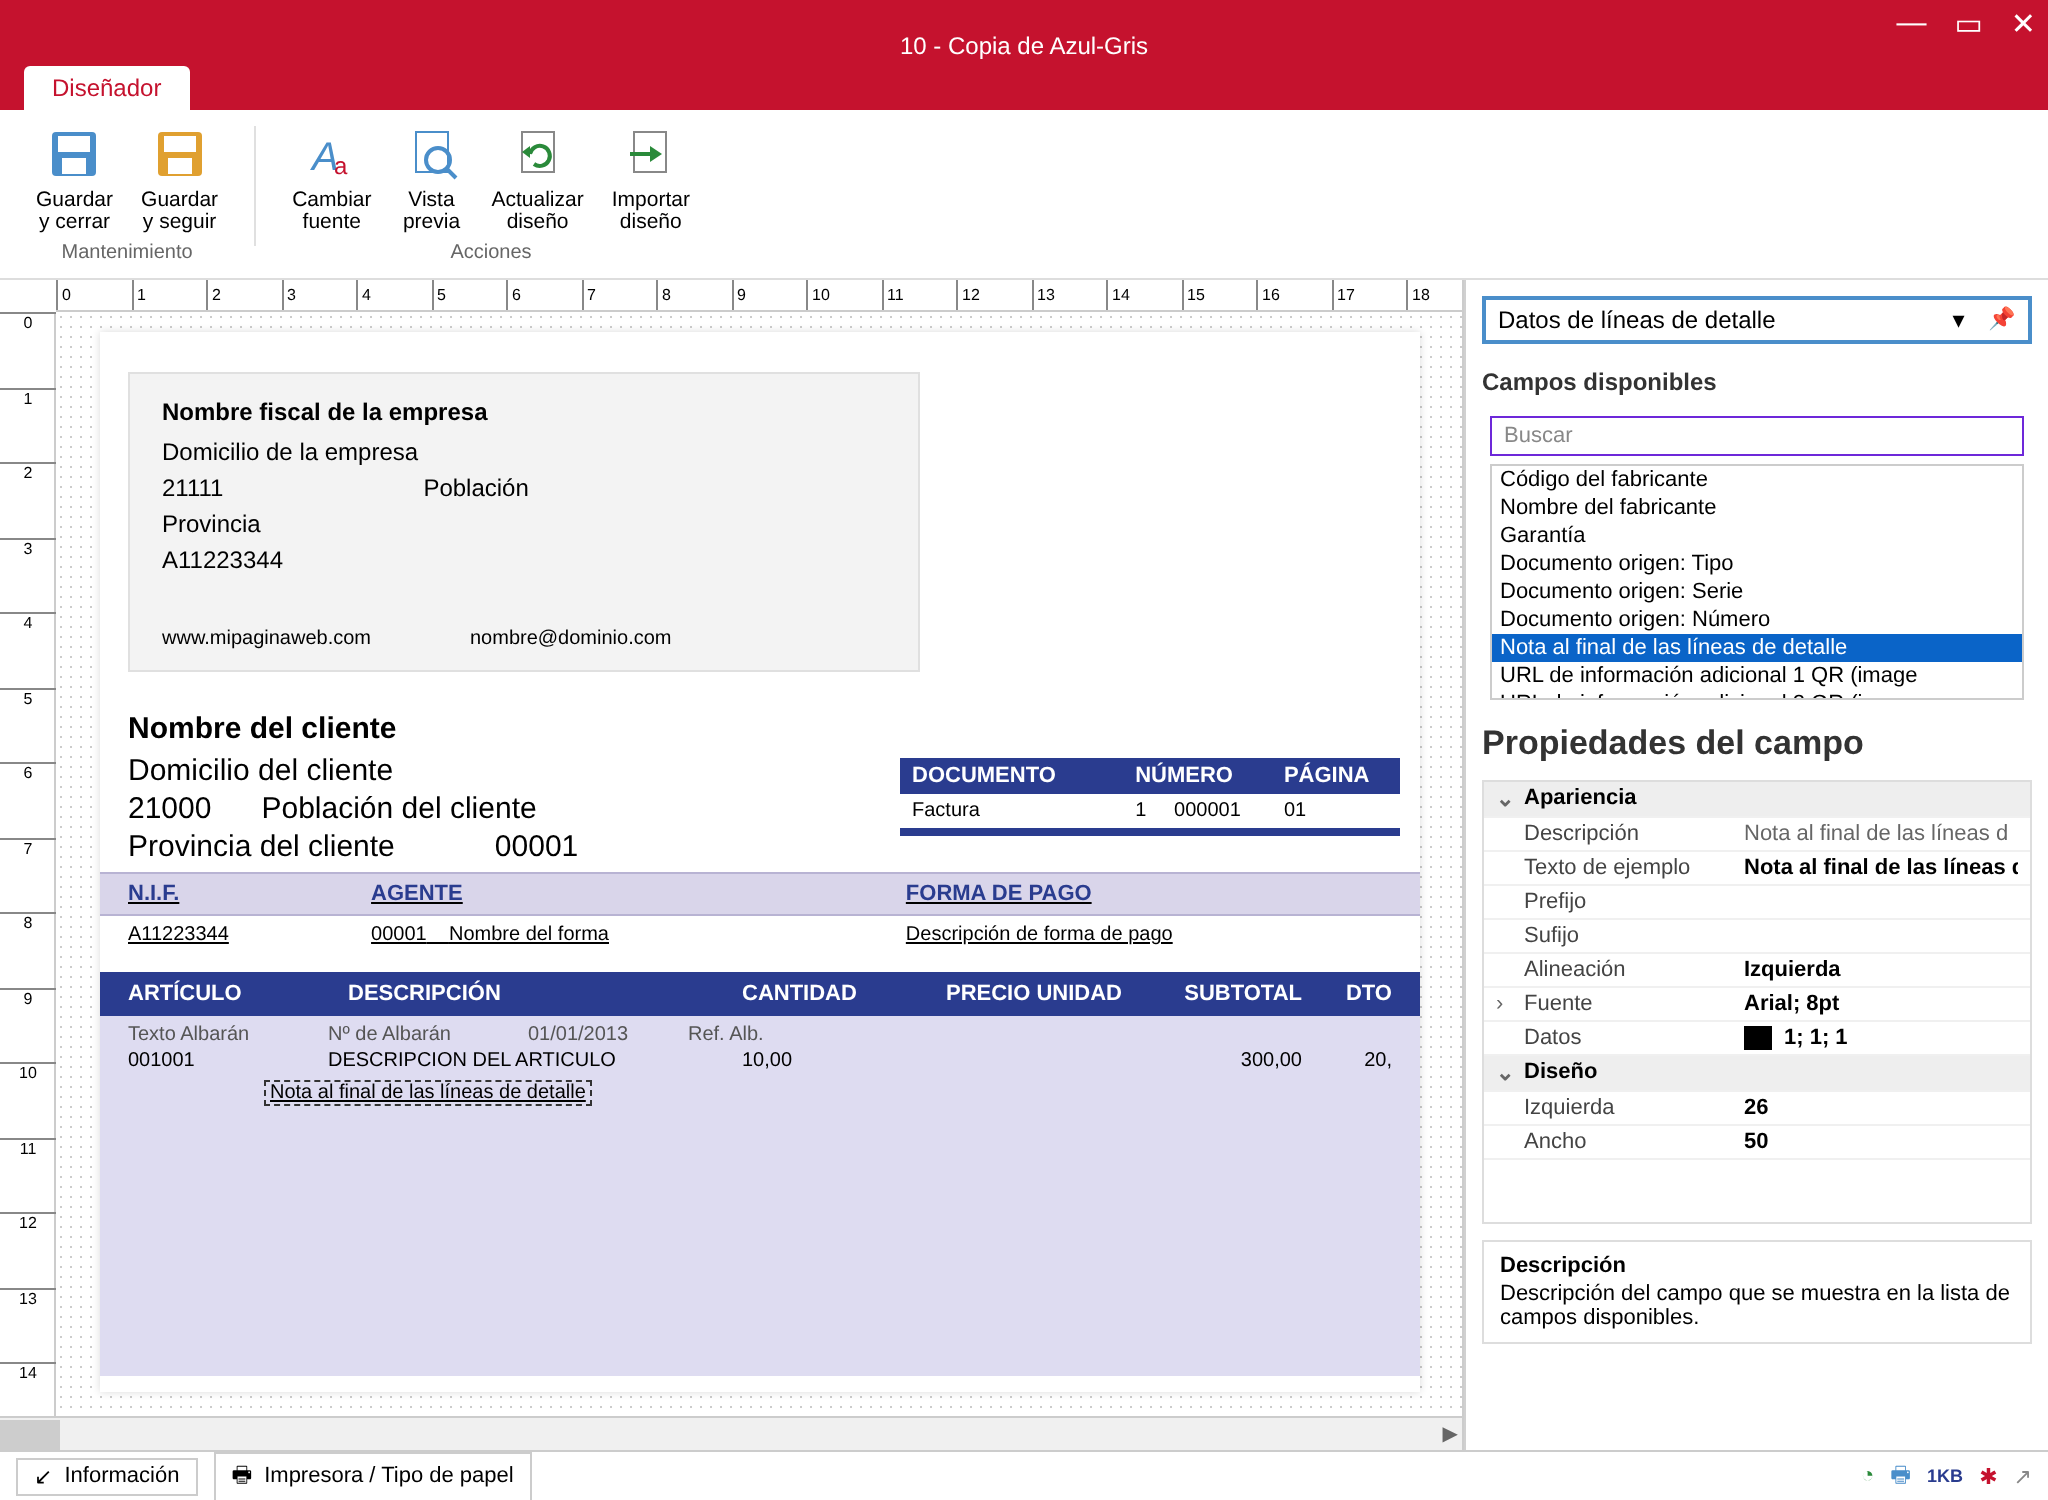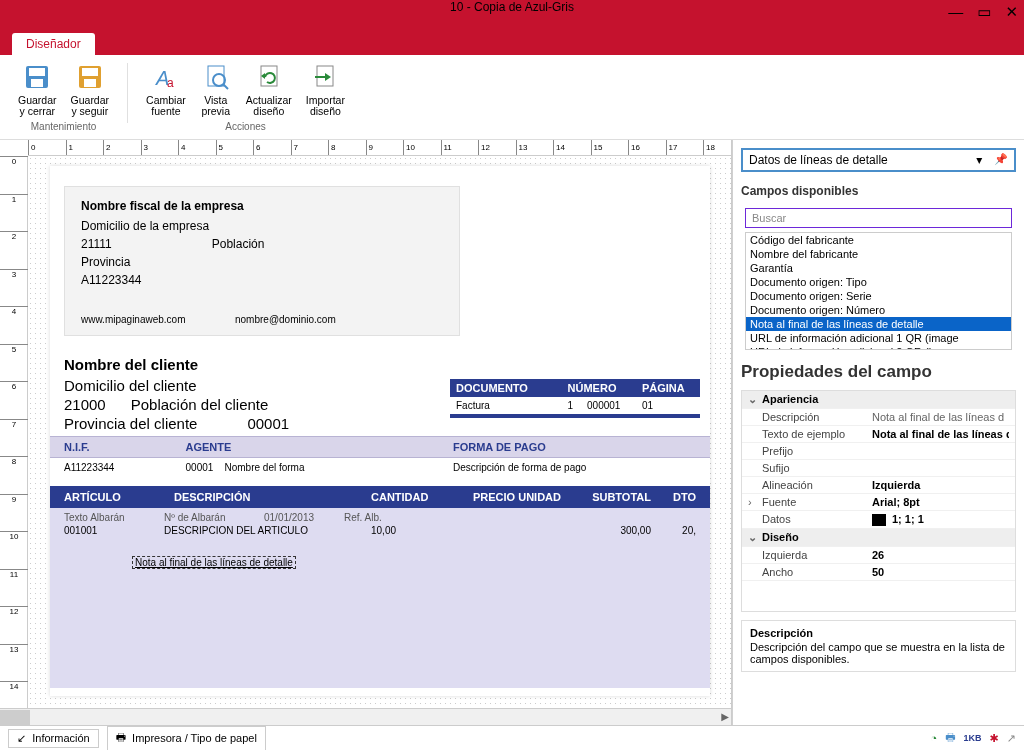--- a/index.html
+++ b/index.html
@@ -1,18 +1,18 @@
 <!DOCTYPE html>
 <html><head>
 <meta charset="utf-8">
 <style>
 * { box-sizing: border-box; margin: 0; padding: 0; font-family: 'Segoe UI', Tahoma, sans-serif; }
 body { width: 1024px; height: 750px; background: #fff; overflow: hidden; font-size: 12px; }
 
-.titlebar { height: 30px; background: #c5122e; display: flex; align-items: flex-start; justify-content: center; position: relative; color: #000000; }
+.titlebar { height: 30px; background: #c5122e; display: flex; align-items: flex-end; justify-content: center; position: relative; color: #ffffff; }
 .titlebar .controls { position: absolute; right: 6px; top: 3px; display: flex; gap: 14px; font-size: 15px; }
 .titlebar .controls span { cursor: pointer; }
 
 .tabstrip { height: 25px; background: #c5122e; display: flex; align-items: flex-end; padding-left: 12px; }
 .tab { background: #fff; color: #c5122e; padding: 4px 14px; border-radius: 3px 3px 0 0; font-size: 12px; }
 
 .ribbon { height: 85px; background: #fff; border-bottom: 1px solid #ddd; display: flex; padding: 4px 8px 0 8px; gap: 4px; }
 .ribbon-group { display: flex; flex-direction: column; align-items: center; padding: 0 6px; }
 .ribbon-group-items { display: flex; gap: 6px; }
 .ribbon-item { display: flex; flex-direction: column; align-items: center; gap: 2px; padding: 2px 4px; cursor: pointer; }
@@ -43,32 +43,32 @@
 .client-box div { margin-bottom: 2px; }
 
 .doc-table { position: absolute; left: 400px; top: 213px; width: 250px; font-size: 11px; }
 .doc-table .hdr { background: #2a3c8f; color: #fff; display: flex; padding: 3px 6px; font-weight: bold; }
 .doc-table .cells { display: flex; padding: 3px 6px; font-size: 10px; }
 .doc-table .underline { height: 4px; background: #2a3c8f; }
 .doc-table .c1 { flex: 1.5; }
 .doc-table .c2 { flex: 1; }
 .doc-table .c4 { flex: 0.7; }
 
-.nif-table { position: absolute; left: 0; top: 270px; width: 660px; font-size: 11px; }
+.nif-table { position: absolute; left: 0; top: 270px; width: 660px; font-size: 11px; text-decoration: underline; }
 .nif-table .hdr { background: #d9d5ea; color: #2a3c8f; display: flex; padding: 4px 14px; font-weight: bold; border-top: 1px solid #b8b3d3; border-bottom: 1px solid #b8b3d3; }
 .nif-table .cells { display: flex; padding: 4px 14px; font-size: 10px; }
 .nif-table .n1 { flex: 1; }
 .nif-table .n2 { flex: 2.2; }
 .nif-table .n3 { flex: 2; }
 
 .items-table { position: absolute; left: 0; top: 320px; width: 660px; }
 .items-table .hdr { background: #2a3c8f; color: #fff; display: flex; padding: 5px 14px; font-weight: bold; font-size: 11px; }
 .items-table .body { background: #dedcf1; min-height: 180px; padding: 4px 14px; font-size: 10px; position: relative; }
 .items-table .line1 { display: flex; color: #555; margin-bottom: 2px; }
-.items-table .line2 { display: flex; margin-bottom: 18px; }
+.items-table .line2 { display: flex; margin-bottom: 2px; }
 .items-table .note { border: 1px dashed #333; display: inline-block; padding: 0 2px; margin-left: 68px; margin-top: 2px; text-decoration: underline; }
 .ih1 { width: 110px; }
 .ih2 { flex: 1; }
 .ih3 { width: 80px; }
 .ih4 { width: 110px; text-align: right; }
 .ih5 { width: 90px; text-align: right; }
 .ih6 { width: 45px; text-align: right; }
 
 .hscroll { height: 17px; background: #f0f0f0; border-top: 1px solid #ccc; position: relative; margin-left: 0; }
 .hscroll .thumb { position: absolute; left: 0; width: 30px; height: 15px; background: #cdcdcd; top: 1px; }

